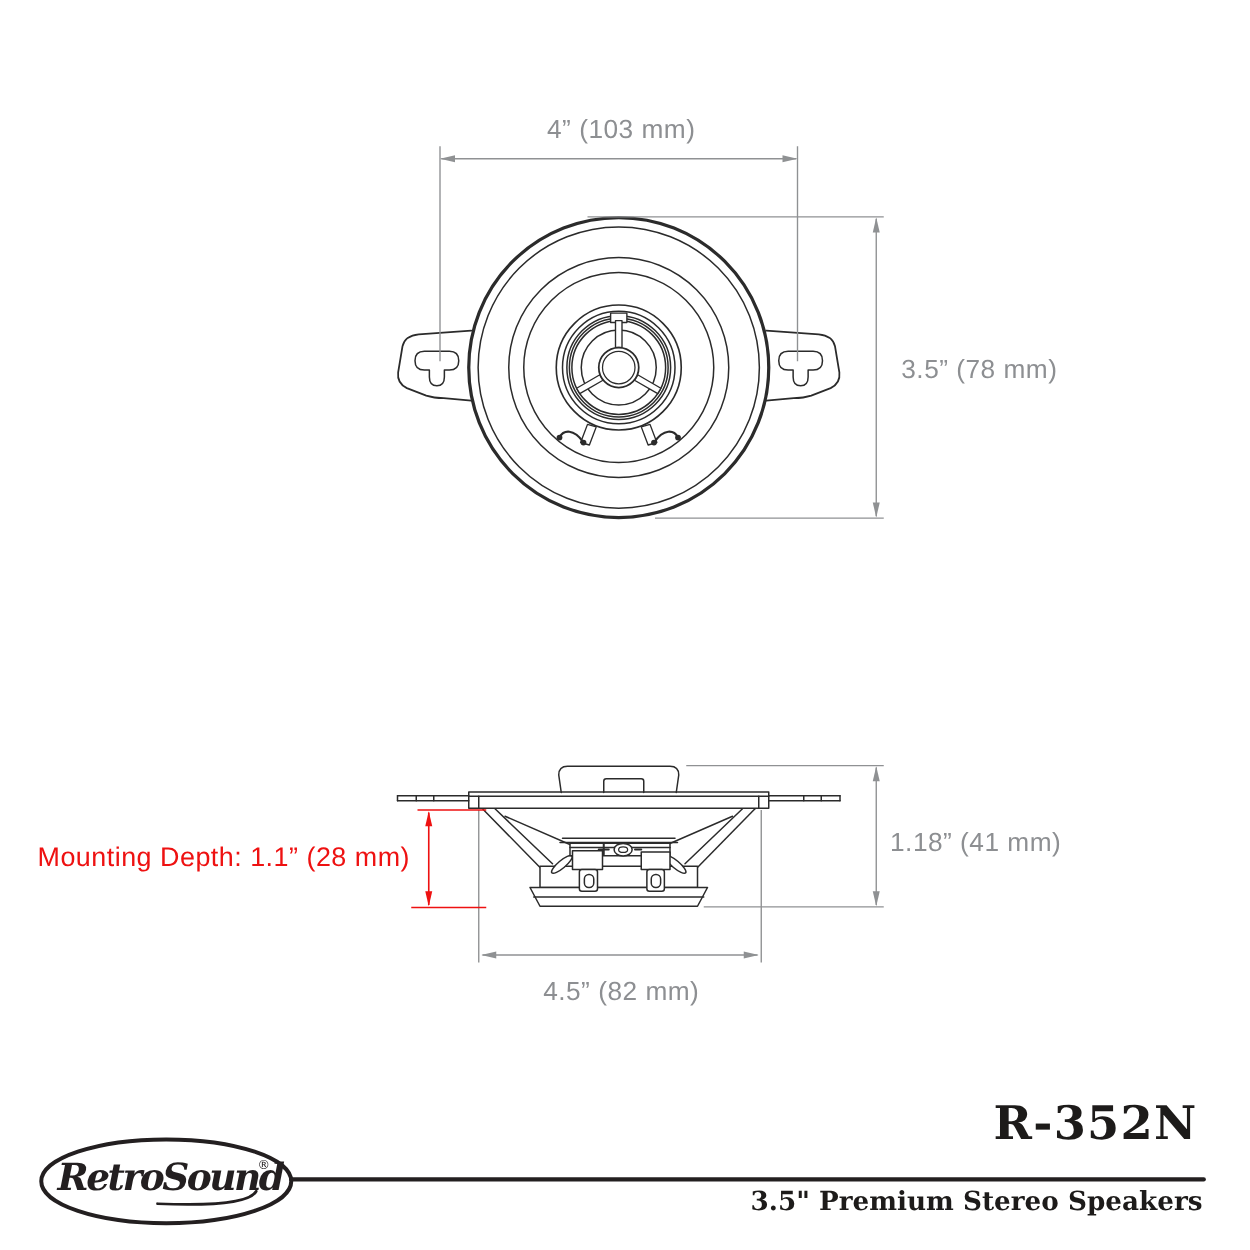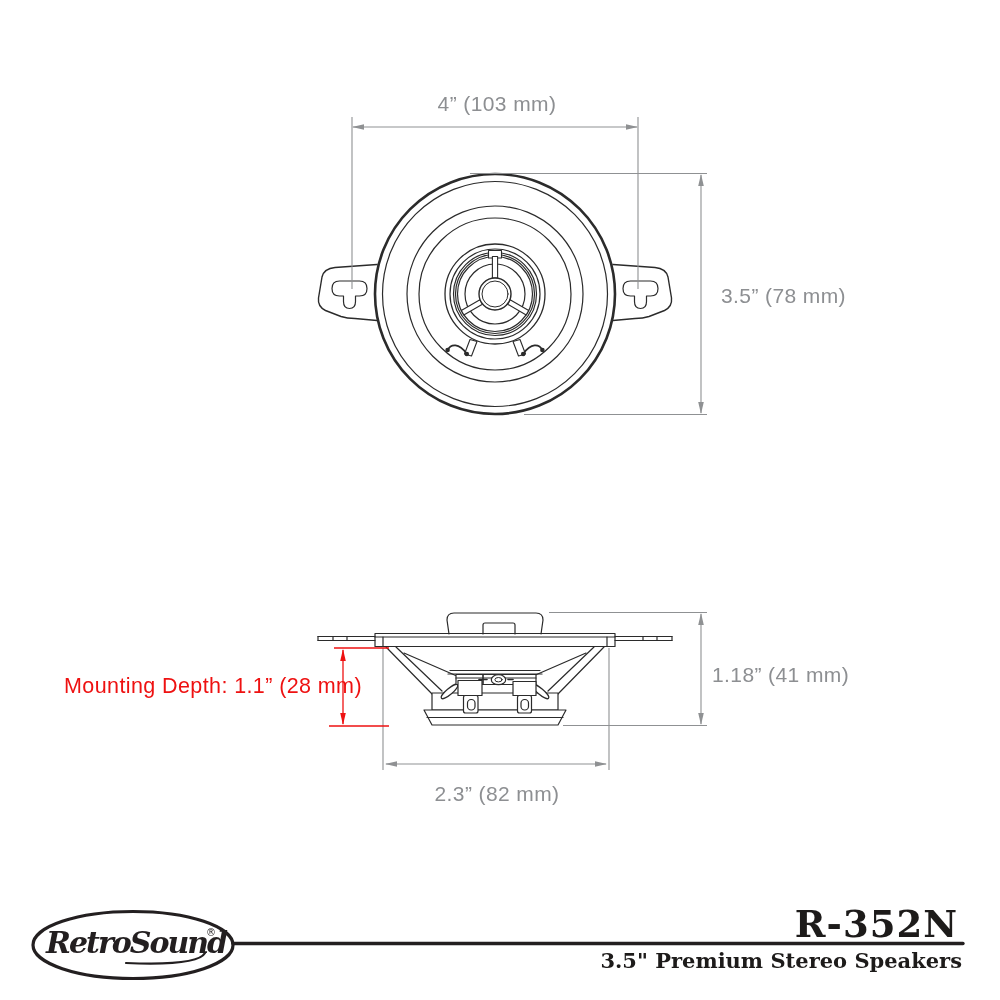--- a/index.html
+++ b/index.html
@@ -31,21 +31,21 @@
     white-space:nowrap;
   }
   .brand-reg {
     position:absolute;
     left:206px; top:927px;
     font-size:10px; color:#231f20;
     font-family:"DejaVu Sans", sans-serif;
   }
   .model-number {
     position:absolute;
-    right:42px; top:906px;
+    right:42px; top:880px;
     font-family:"DejaVu Serif", serif;
     font-weight:bold; font-size:37px; line-height:36px;
     letter-spacing:1px;
     color:#1d1b1a;
     white-space:nowrap;
   }
   .tagline {
     position:absolute;
     right:38px; top:949px;
     font-family:"DejaVu Serif", serif;
@@ -195,25 +195,25 @@
       <ellipse cx="133" cy="945" rx="100" ry="33.5" stroke-width="3.2"></ellipse>
       <path d="M 205,953 Q 198,966 126,963" stroke-width="2.2"></path>
       <line x1="233" y1="943.5" x2="963" y2="943.5" stroke-width="3.4"></line>
     </g>
   </svg>
 
   <div class="dim-label centered" style="left:297px; top:92px;">4” (103 mm)</div>
 
   <div class="dim-label" style="left:721px; top:284px;">3.5” (78 mm)</div>
 
-  <div class="dim-label red" style="left:28px; top:674px; width:300px; font-size:21.5px;margin-left:34px;">Mounting Depth: 1.1” (28 mm)</div>
+  <div class="dim-label red" style="left:28px; top:674px; width:300px; font-size:21.5px;">Mounting Depth: 1.1” (28 mm)</div>
 
   <div class="dim-label" style="left:712px; top:663px;">1.18” (41 mm)</div>
 
-  <div class="dim-label centered" style="left:297px; top:782px;">2.3” (82 mm)</div>
+  <div class="dim-label centered" style="left:297px; top:782px;">4.5” (82 mm)</div>
 
   <div class="brand-script">RetroSound</div>
 
   <div class="brand-reg">®</div>
 
   <div class="model-number">R-352N</div>
 
   <div class="tagline">3.5" Premium Stereo Speakers</div>
 </div>
 

